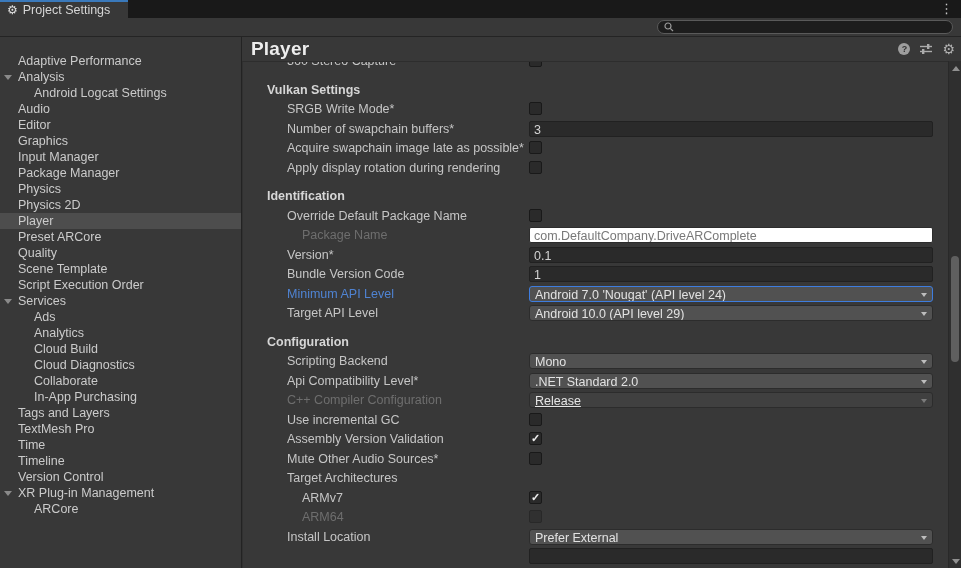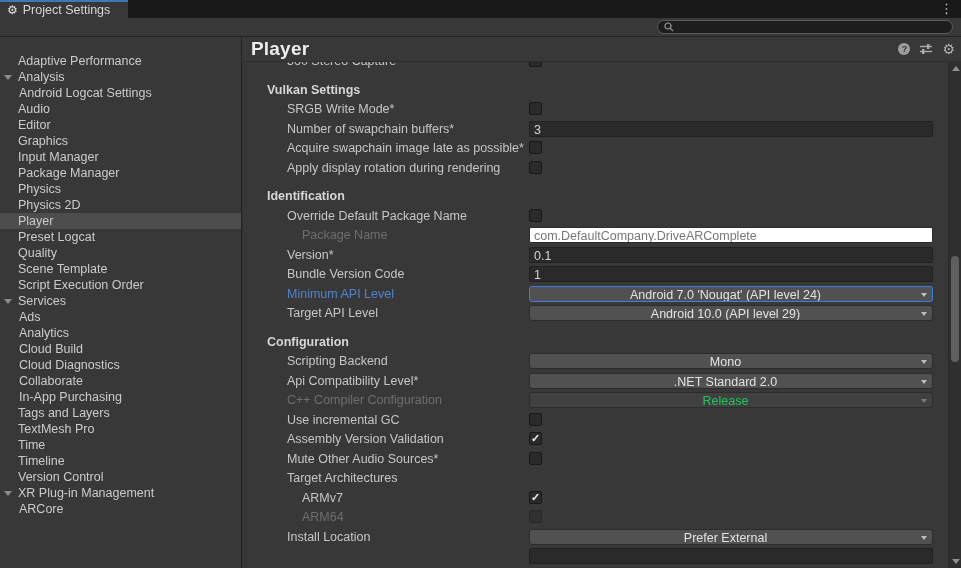--- a/index.html
+++ b/index.html
@@ -21,21 +21,21 @@
           gap:4px;padding:0 6px;box-sizing:border-box;}
   .search input{flex:1;background:transparent;border:none;outline:none;color:#ddd;
           font-family:"Liberation Sans",sans-serif;font-size:11px;height:12px;padding:0;}
   
   .workspace{display:flex;height:531px;}
   .sidebar{width:241px;background:#383838;padding-top:6px;box-sizing:border-box;flex:none;margin-top:10px;}
   .sb-item{position:relative;height:16px;display:flex;align-items:center;color:#cbcbcb;
            white-space:nowrap;cursor:default;}
   .sb-item.selected{background:var(--selrow,#4D4D4D);}
   .sb-item .txt{padding-left:18px;}
-  .sb-item.ind1 .txt{padding-left:19px;}
+  .sb-item.ind1 .txt{padding-left:34px;}
   .tri{position:absolute;left:4px;top:6px;width:0;height:0;border-left:4px solid transparent;
        border-right:4px solid transparent;border-top:5px solid #8a8a8a;}
   
   .main{position:relative;flex:1;background:#383838;border-left:1px solid #232323;}
   .main-header{height:24px;display:flex;align-items:center;padding-left:9px;}
   .main-title{font-size:19px;font-weight:bold;color:#ededed;letter-spacing:.2px;}
   .hdr-icons{margin-left:auto;display:flex;align-items:center;gap:9px;padding-right:6px;}
   .icon-help{width:12px;height:12px;border-radius:50%;background:#9e9e9e;color:#333;
              font-size:9px;font-weight:bold;display:flex;align-items:center;justify-content:center;}
   .icon-gear{font-size:14px;color:#b0b0b0;line-height:1;}
@@ -56,26 +56,26 @@
             display:flex;align-items:center;justify-content:center;}
   .checkbox.checked::after{content:"\2713";color:#ececec;font-size:11px;font-weight:bold;
             line-height:1;}
   .checkbox.dis{opacity:.5;}
   .textfield{position:absolute;left:286px;top:0;width:404px;height:16px;background:#2a2a2a;
             border:1px solid #212121;border-radius:2px;box-sizing:border-box;color:#d4d4d4;
             padding:1px 4px 0 4px;white-space:nowrap;overflow:hidden;}
   .textfield.dis{background:#ffffff;color:#787878;border-color:#2d2d2d;}
   .dropdown{position:absolute;left:286px;top:0;width:404px;height:16px;background:#515151;
             border:1px solid #2c2c2c;border-radius:3px;box-sizing:border-box;color:#e2e2e2;
-            padding:1px 16px 0 5px;white-space:nowrap;overflow:hidden;text-align:center;}
+            padding:1px 16px 0 5px;white-space:nowrap;overflow:hidden;}
   .dropdown::after{content:"";position:absolute;right:5px;top:6px;width:0;height:0;
             border-left:3.5px solid transparent;border-right:3.5px solid transparent;
             border-top:4px solid #bdbdbd;}
   .dropdown.focus{border-color:var(--accent,#3E7DDF);}
-  .dropdown.dis{background:#404040;color:#22c55e;}
+  .dropdown.dis{background:#404040;color:#e5e5e5;text-decoration:underline;}
   .dropdown.dis::after{border-top-color:#7a7a7a;}
   
   .vscroll{position:absolute;top:24px;right:0;width:13px;bottom:0;background:#2f2f2f;
            border-left:1px solid #292929;box-sizing:border-box;}
   .vs-up{position:absolute;top:5px;left:2.5px;width:0;height:0;border-left:4px solid transparent;
          border-right:4px solid transparent;border-bottom:5px solid #909090;}
   .vs-down{position:absolute;bottom:4px;left:2.5px;width:0;height:0;border-left:4px solid transparent;
          border-right:4px solid transparent;border-top:5px solid #909090;}
   .vs-thumb{position:absolute;left:2px;width:8px;top:195px;height:106px;background:#5f5f5f;
          border-radius:5px;}
@@ -133,21 +133,21 @@
         <div class="sb-item">
           <span class="txt">Physics</span>
         </div>
         <div class="sb-item">
           <span class="txt">Physics 2D</span>
         </div>
         <div class="sb-item selected">
           <span class="txt">Player</span>
         </div>
         <div class="sb-item">
-          <span class="txt">Preset Logcat</span>
+          <span class="txt">Preset ARCore</span>
         </div>
         <div class="sb-item">
           <span class="txt">Quality</span>
         </div>
         <div class="sb-item">
           <span class="txt">Scene Template</span>
         </div>
         <div class="sb-item">
           <span class="txt">Script Execution Order</span>
         </div>

